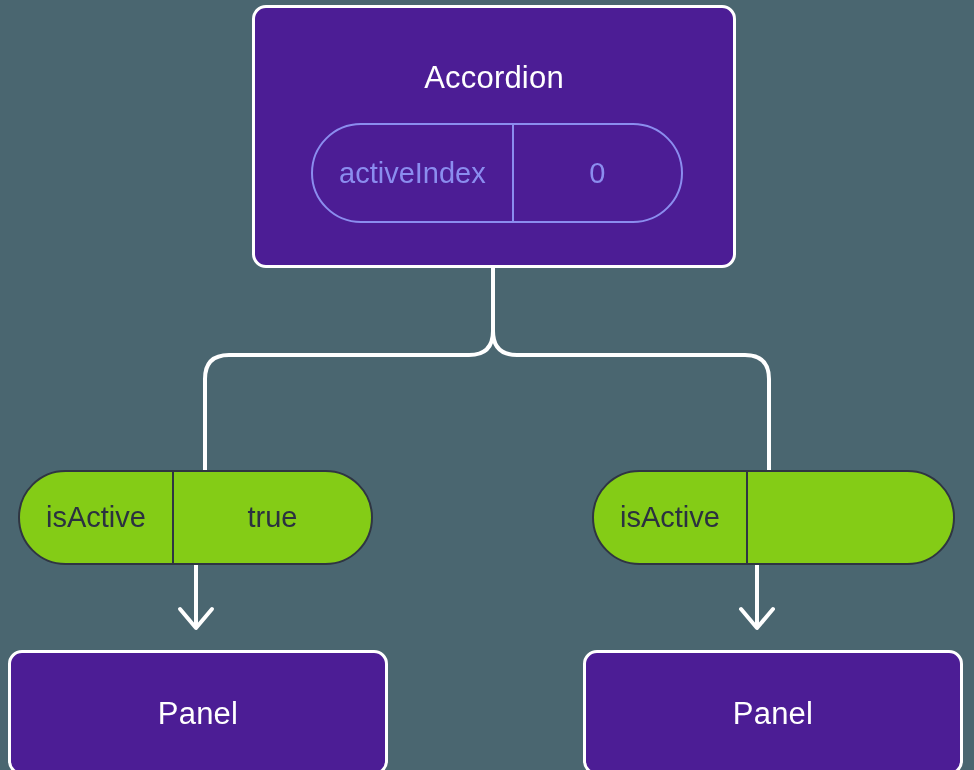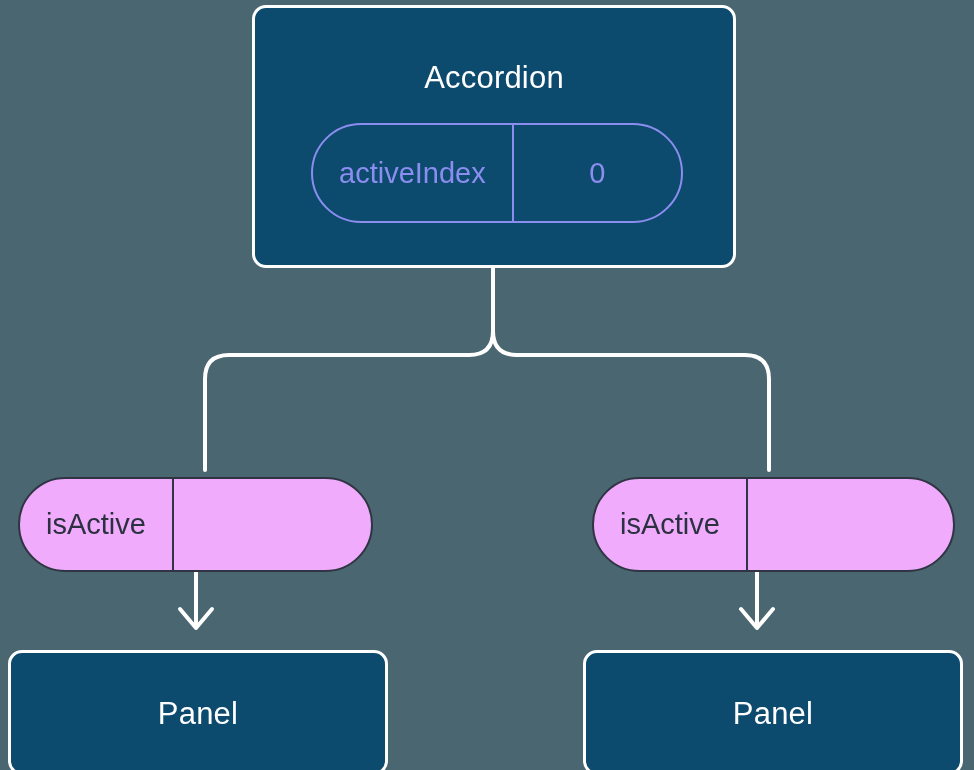--- a/index.html
+++ b/index.html
@@ -23,21 +23,21 @@
     top: 0;
     width: 974px;
     height: 770px;
     pointer-events: none;
   }
 
   
   .node-box {
     position: absolute;
     box-sizing: border-box;
-    background: #0c4a6e;
+    background: #4c1d95;
     border: 3px solid #ffffff;
     border-radius: 14px;
   }
   .node-title {
     position: absolute;
     left: 0;
     right: 0;
     text-align: center;
     color: #ffffff;
     font-size: 31px;
@@ -76,23 +76,22 @@
     padding: 14px 26px;
     border-right: 2px solid #8b8def;
   }
   .pill.outline .pill-val {
     color: #8b8def;
     flex: 1 1 auto;
   }
 
   
   .pill.filled {
-    background: #f0abfc;
+    background: #84cc16;
     border: 2px solid #2f3542;
-    margin-top: 7px;
   }
   .pill.filled .pill-key {
     color: #2b3140;
     flex: 0 0 auto;
     padding: 0 26px;
     border-right: 2px solid #2f3542;
   }
   .pill.filled .pill-val {
     color: #2b3140;
     flex: 1 1 auto;
@@ -130,20 +129,21 @@
     <div class="node-title" style="top:52px;">Accordion</div>
 
     <div class="pill outline" style="left:56px; top:115px; width:372px; height:100px;">
       <div class="pill-key">activeIndex</div>
       <div class="pill-val">0</div>
     </div>
   </div>
 
   <div class="pill filled" style="left:18px; top:470px; width:355px; height:95px;">
     <div class="pill-key">isActive</div>
+    <div class="pill-val">true</div>
   </div>
 
   <div class="pill filled" style="left:592px; top:470px; width:363px; height:95px;">
     <div class="pill-key">isActive</div>
   </div>
 
   <div class="node-box" style="left:8px; top:650px; width:380px; height:125px;">
     <div class="node-title" style="top:43px;">Panel</div>
   </div>
 

